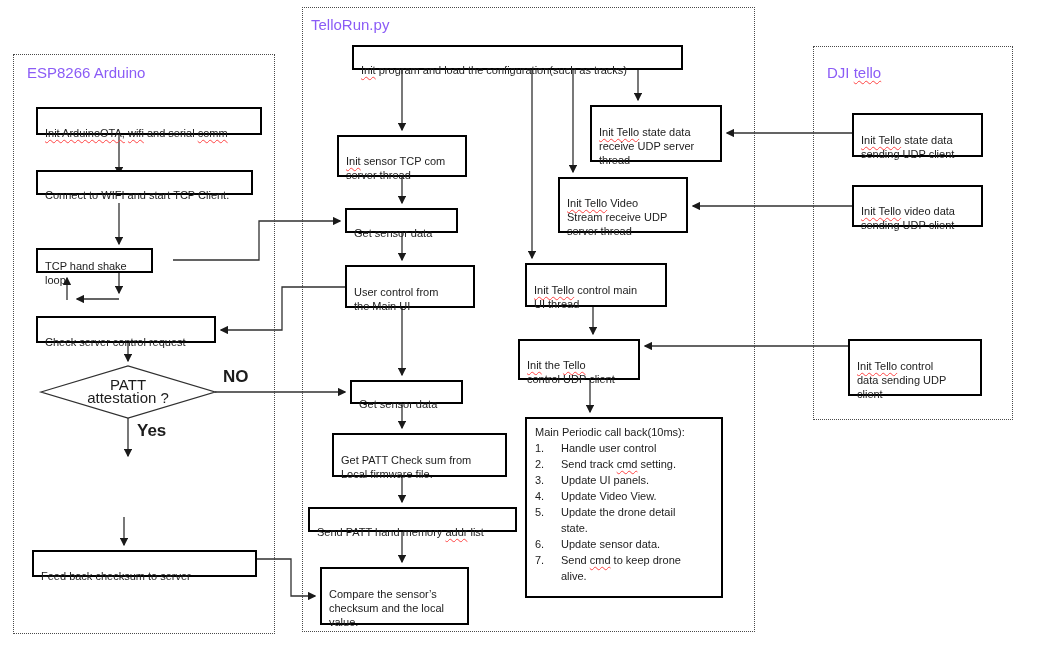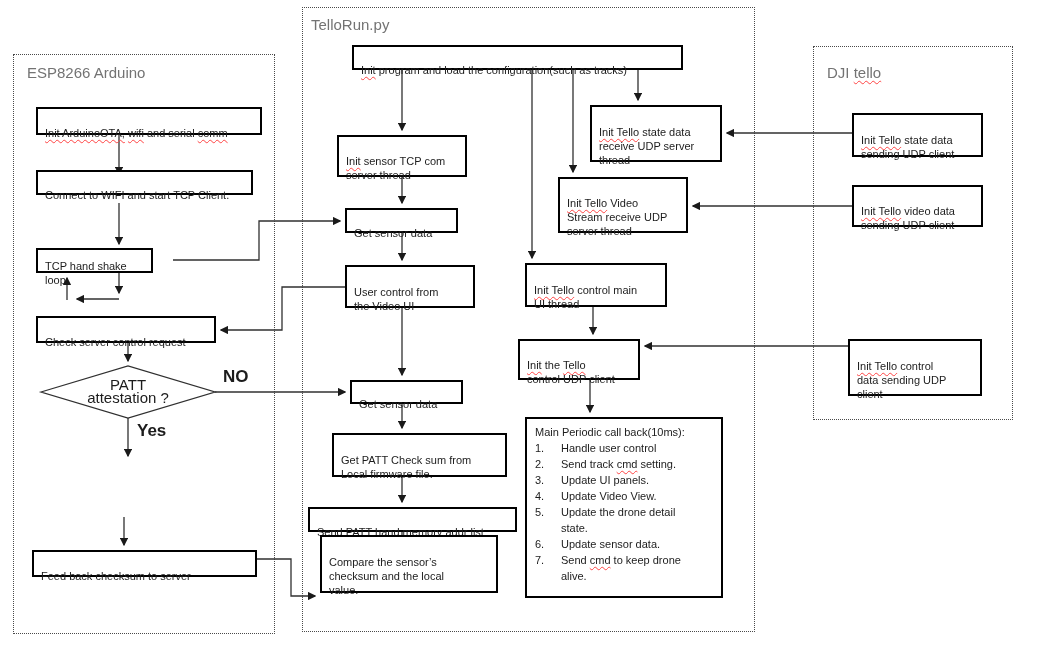--- a/index.html
+++ b/index.html
@@ -1,21 +1,21 @@
 <!DOCTYPE html>
 <html><head>
 <meta charset="utf-8">
 <style>
   html,body{margin:0;padding:0;background:#fff;}
   #canvas{
     position:relative;width:1041px;height:645px;background:#ffffff;
     font-family:"Liberation Sans",sans-serif;color:#1c1c1c;overflow:hidden;
   }
   .panel{position:absolute;border:1px dotted #4a4a4a;background:transparent;}
-  .panel-title{position:absolute;font-size:15px;color:#737373;white-space:nowrap;}
+  .panel-title{position:absolute;font-size:15px;color:#8b5cf6;white-space:nowrap;}
   svg.connectors{position:absolute;left:0;top:0;z-index:1;}
   .node{
     position:absolute;z-index:2;border:2px solid #000;background:#fff;
     font-size:11px;line-height:14px;display:flex;align-items:center;
     padding:1px 4px 1px 7px;box-sizing:border-box;
   }
   .node .lbl{display:block;margin-top:24px;}
   .sp{
     text-decoration-line:underline;text-decoration-style:wavy;
     text-decoration-color:#f44;text-decoration-thickness:1px;
@@ -111,32 +111,32 @@
   <div class="node" style="left:352px;top:45px;width:331px;height:25px">
     <span class="lbl"><span class="sp">Init</span><span> program and load the configuration(such as tracks)</span></span>
   </div>
   <div class="node" style="left:337px;top:135px;width:130px;height:42px">
     <span class="lbl"><span class="sp">Init</span><span> sensor TCP com</span><br><span>server thread</span></span>
   </div>
   <div class="node" style="left:345px;top:208px;width:113px;height:25px">
     <span class="lbl"><span>Get sensor data</span></span>
   </div>
   <div class="node" style="left:345px;top:265px;width:130px;height:43px">
-    <span class="lbl"><span>User control from</span><br><span>the Video UI</span></span>
+    <span class="lbl"><span>User control from</span><br><span>the Main UI</span></span>
   </div>
   <div class="node" style="left:350px;top:380px;width:113px;height:24px">
     <span class="lbl"><span>Get sensor data</span></span>
   </div>
   <div class="node" style="left:332px;top:433px;width:175px;height:44px">
     <span class="lbl"><span>Get PATT Check sum from</span><br><span>Local firmware file.</span></span>
   </div>
   <div class="node" style="left:308px;top:507px;width:209px;height:25px">
     <span class="lbl"><span>Send PATT hand memory </span><span class="sp">addr</span><span> list</span></span>
   </div>
-  <div class="node" style="left:320px;top:535px;width:178px;height:58px">
+  <div class="node" style="left:320px;top:567px;width:149px;height:58px">
     <span class="lbl"><span>Compare the sensor’s</span><br><span>checksum and the local</span><br><span>value.</span></span>
   </div>
   <div class="node" style="left:590px;top:105px;width:132px;height:57px">
     <span class="lbl"><span class="sp">Init Tello</span><span> state data</span><br><span>receive UDP server</span><br><span>thread</span></span>
   </div>
   <div class="node" style="left:558px;top:177px;width:130px;height:56px">
     <span class="lbl"><span class="sp">Init Tello</span><span> Video</span><br><span>Stream receive UDP</span><br><span>server thread</span></span>
   </div>
   <div class="node" style="left:525px;top:263px;width:142px;height:44px">
     <span class="lbl"><span class="sp">Init Tello</span><span> control main</span><br><span>UI thread</span></span>

